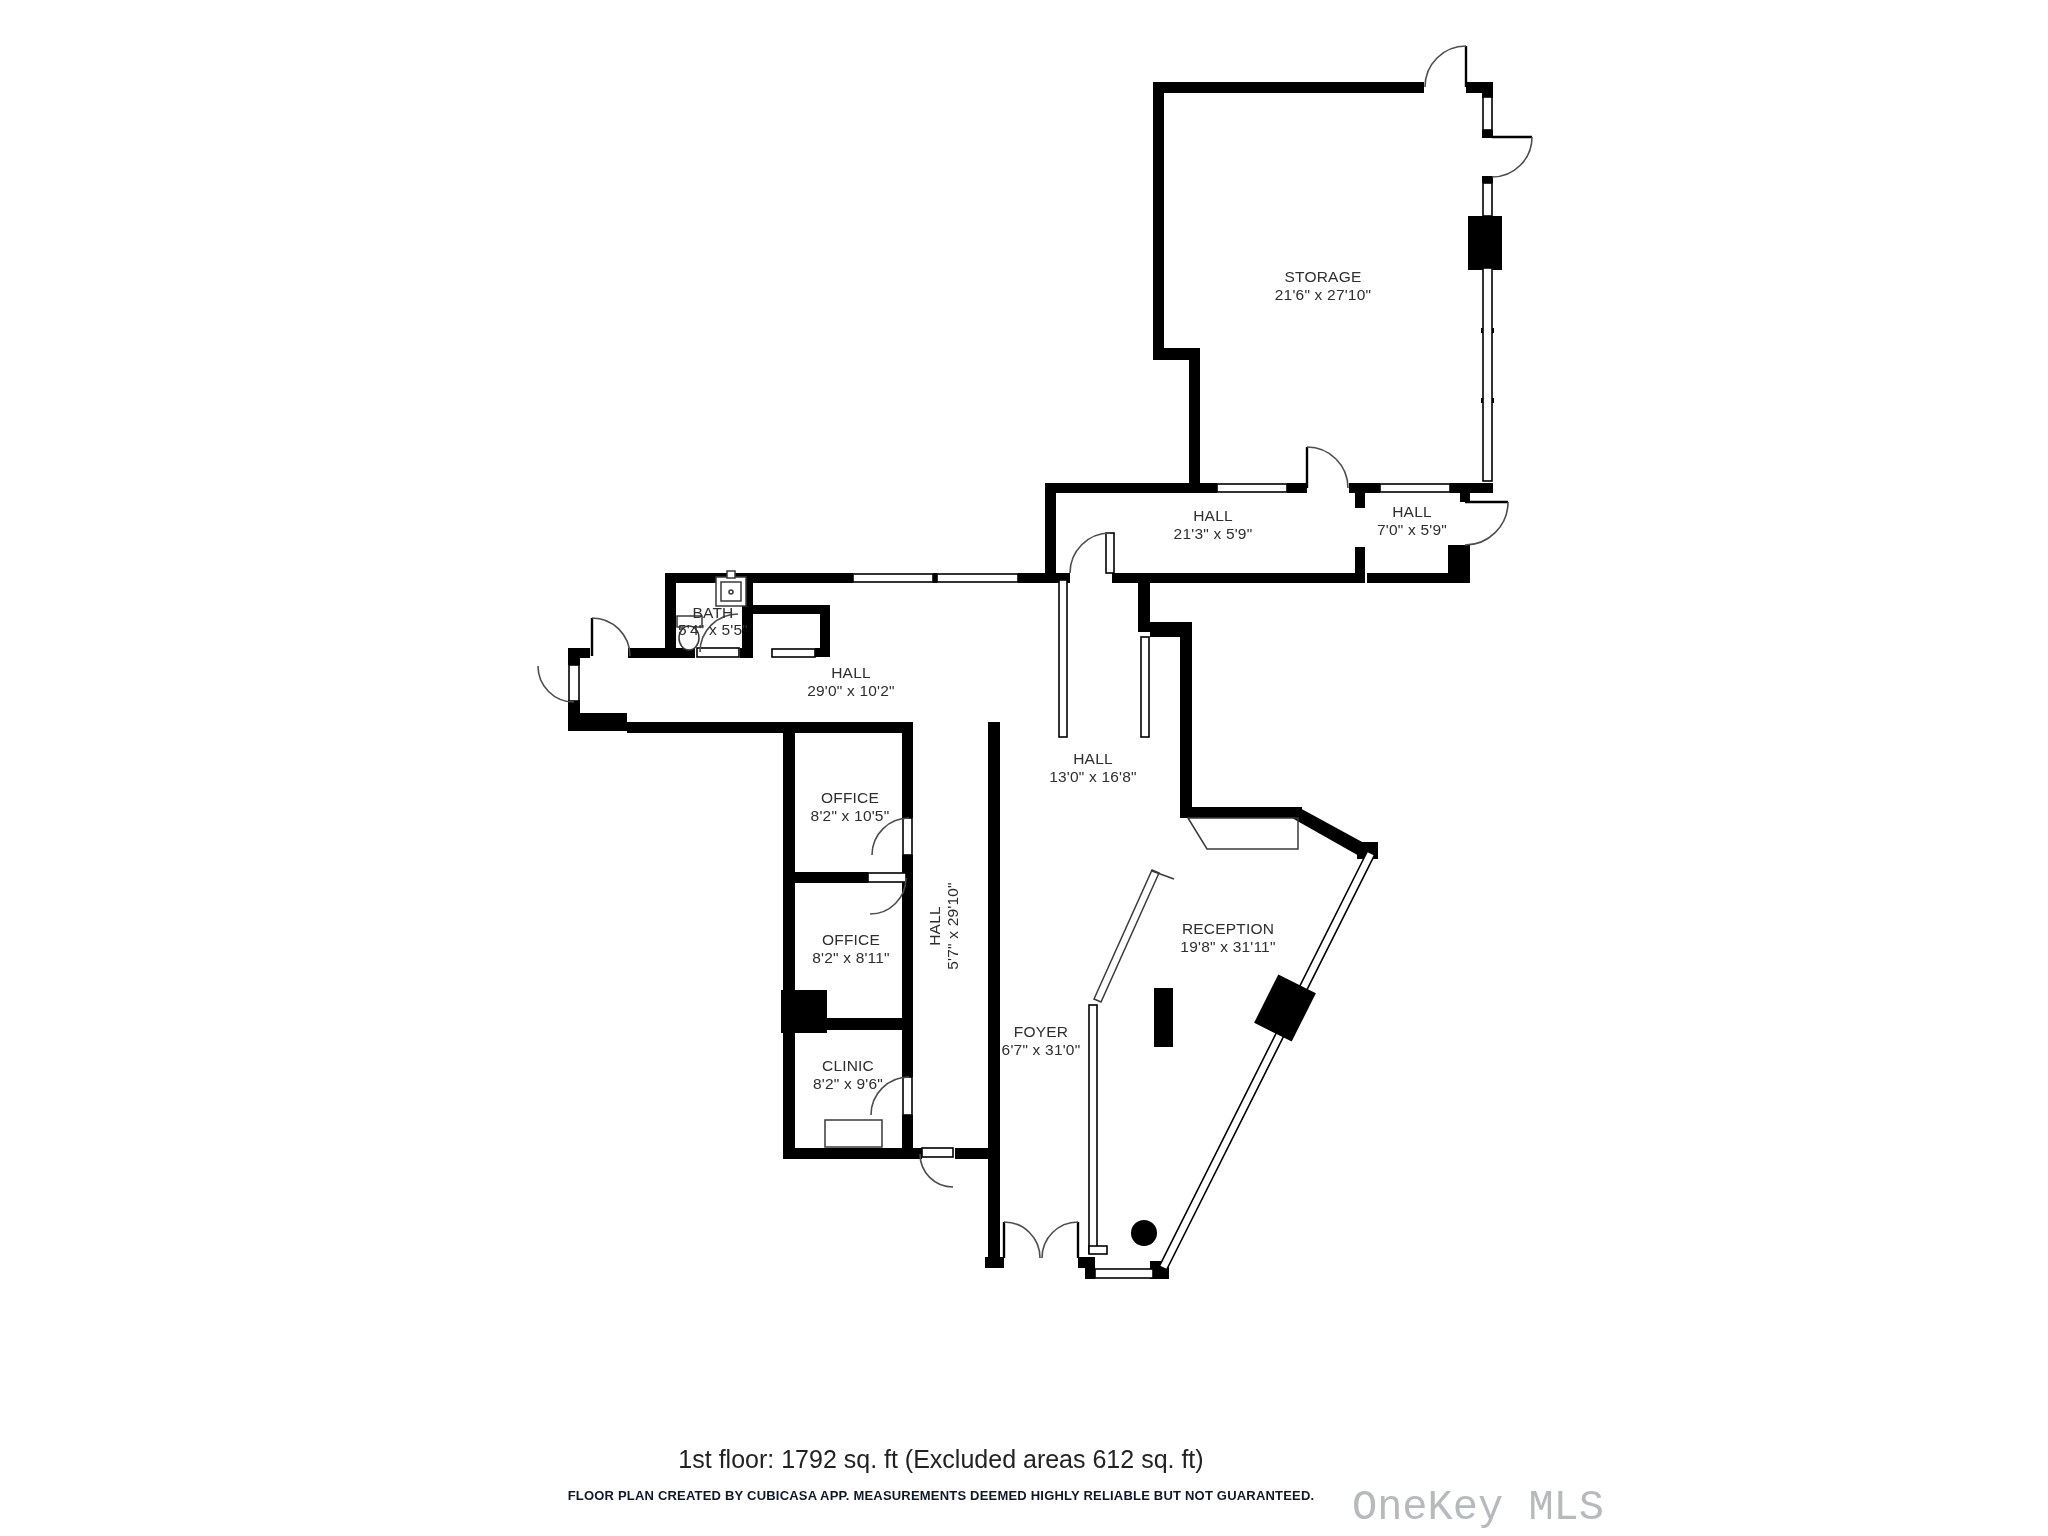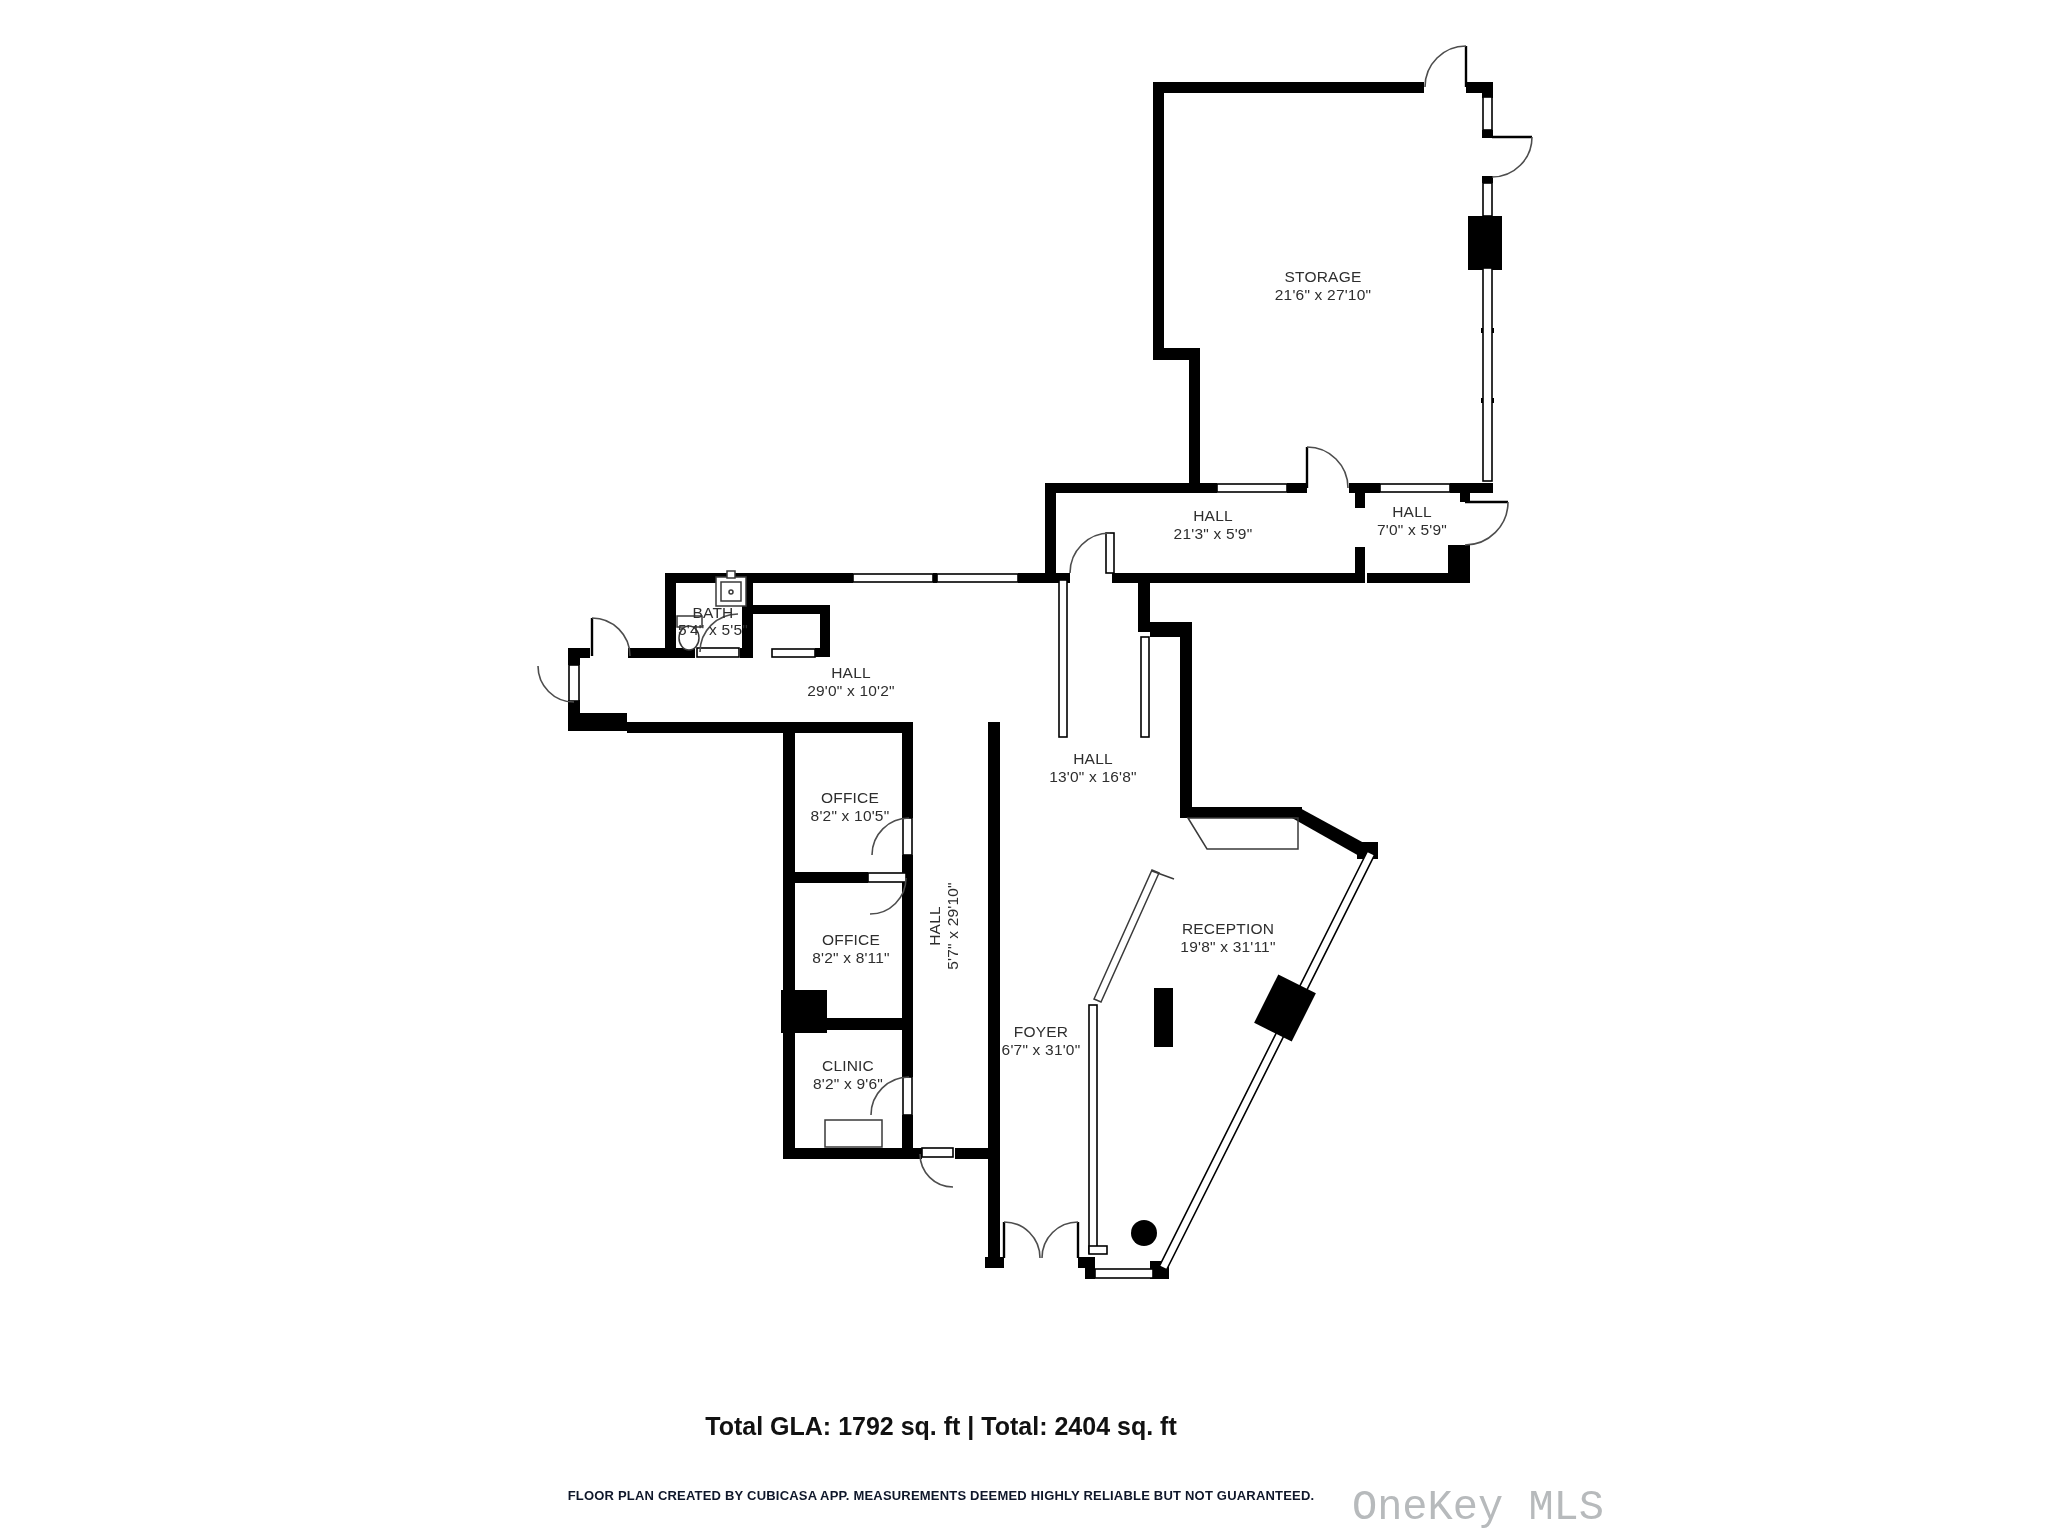--- a/index.html
+++ b/index.html
@@ -253,17 +253,17 @@
       <text class="roomname" x="1041" y="1037">FOYER</text>
       <text class="roomdims" x="1041" y="1055">6'7" x 31'0"</text>
     </g>
     <g>
       <text class="roomname" x="1228" y="934">RECEPTION</text>
       <text class="roomdims" x="1228" y="952">19'8" x 31'11"</text>
     </g>
   </g>
 </svg>
 
-<div class="summary1">Total GLA: 1792 sq. ft | Total: 2404 sq. ft</div>
+<div class="summary2">1st floor: 1792 sq. ft (Excluded areas 612 sq. ft)</div>
 <div class="disclaimer">FLOOR PLAN CREATED BY CUBICASA APP. MEASUREMENTS DEEMED HIGHLY RELIABLE BUT NOT GUARANTEED.</div>
 <div class="watermark">OneKey MLS</div>
 
 </div>
 
 </body></html>

